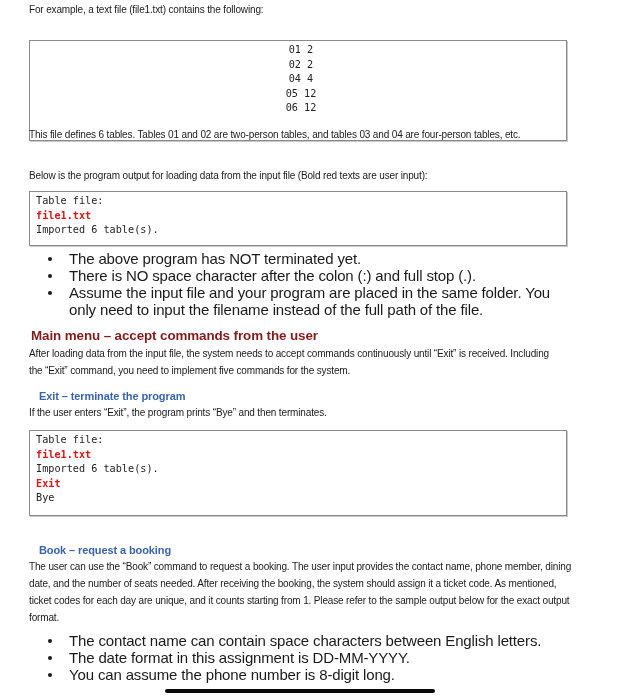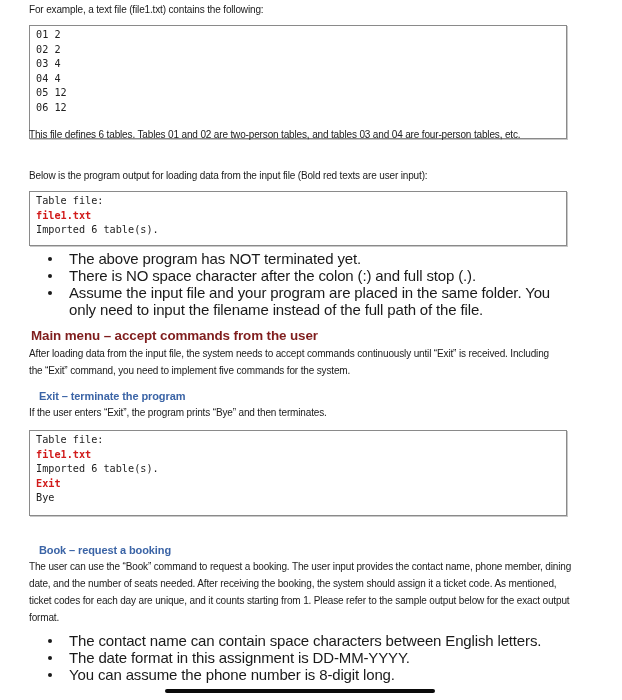--- a/index.html
+++ b/index.html
@@ -96,24 +96,23 @@
       height: 4px;
       background: #0a0a0a;
       border-radius: 2px;
     }
   </style>
 </head>
 <body>
 
 <p class="p" style="top:1px;">For example, a text file (file1.txt) contains the following:</p>
 
-<div class="codebox" style="top:25px; height:114px;">
+<div class="codebox" style="top:40px; height:101px;text-align:center;">
   <span class="codeline">01 2</span>
   <span class="codeline">02 2</span>
-  <span class="codeline">03 4</span>
   <span class="codeline">04 4</span>
   <span class="codeline">05 12</span>
   <span class="codeline">06 12</span>
 </div>
 
 <p class="p" style="top:126px; width:520px;">This file defines 6 tables. Tables 01 and 02 are two-person tables, and tables 03 and 04 are four-person tables, etc.</p>
 
 <p class="p" style="top:167px;">Below is the program output for loading data from the input file (Bold red texts are user input):</p>
 
 <div class="codebox" style="top:191px; height:55px;">

